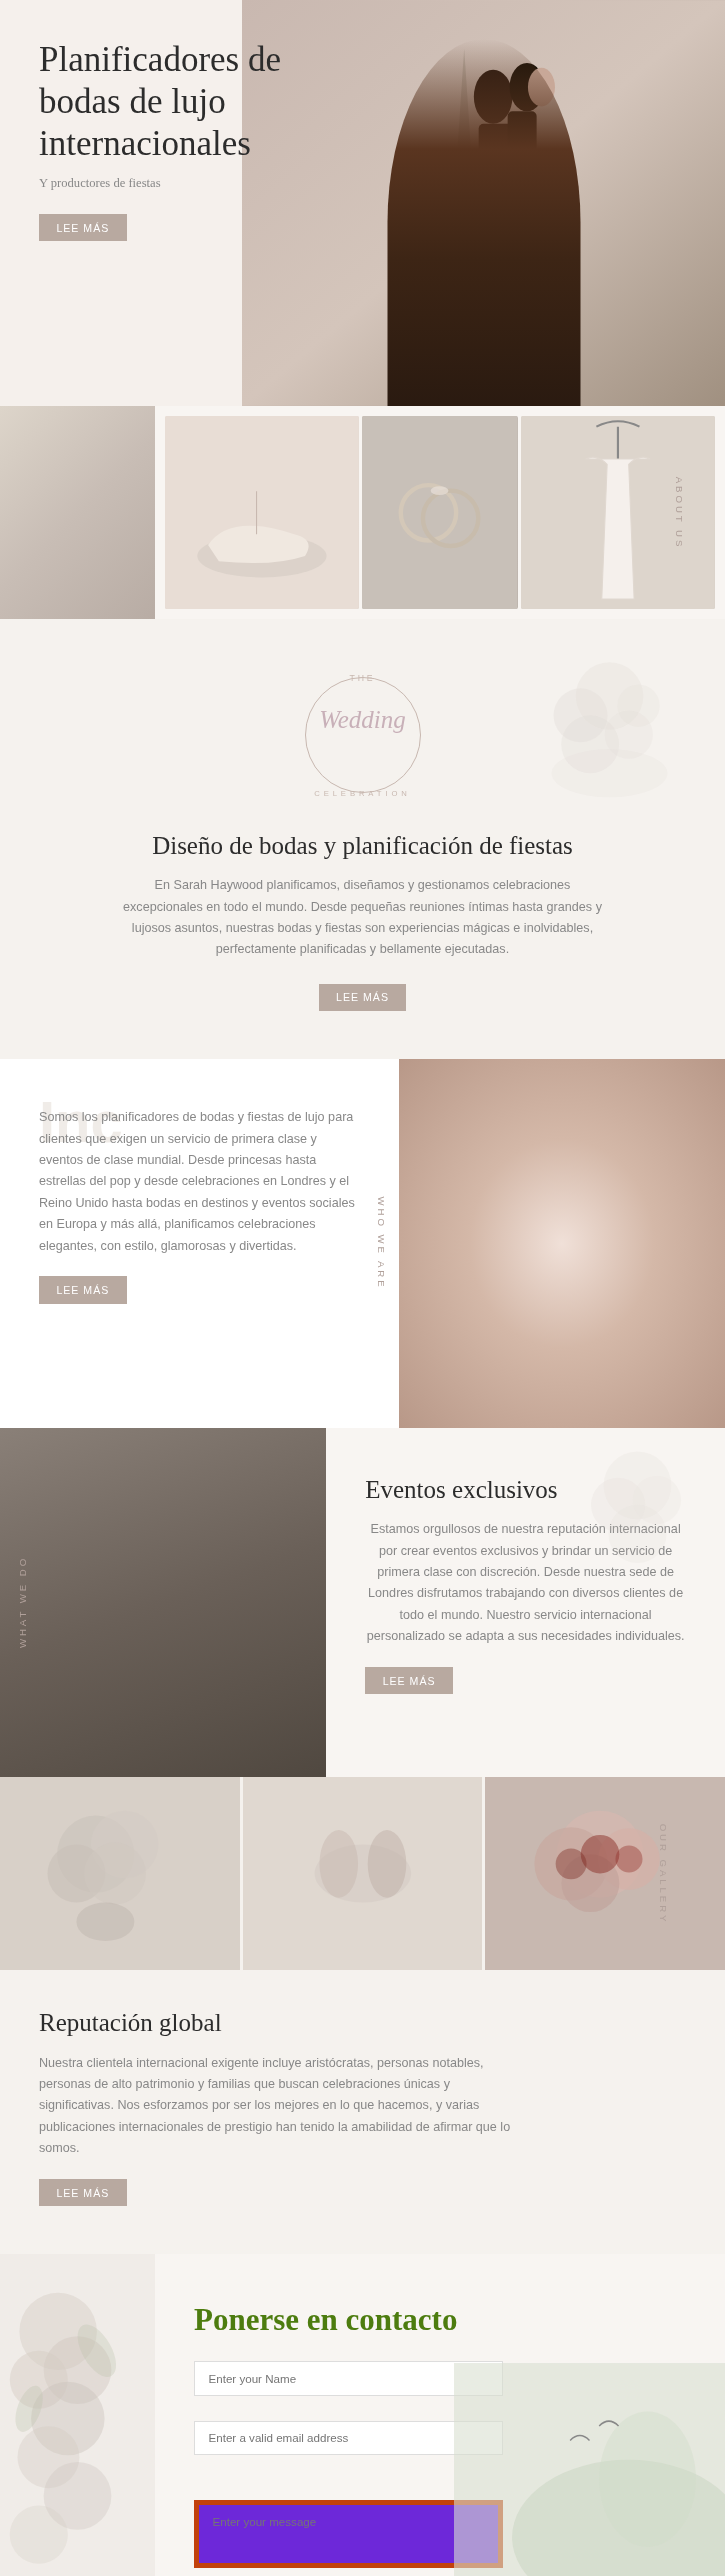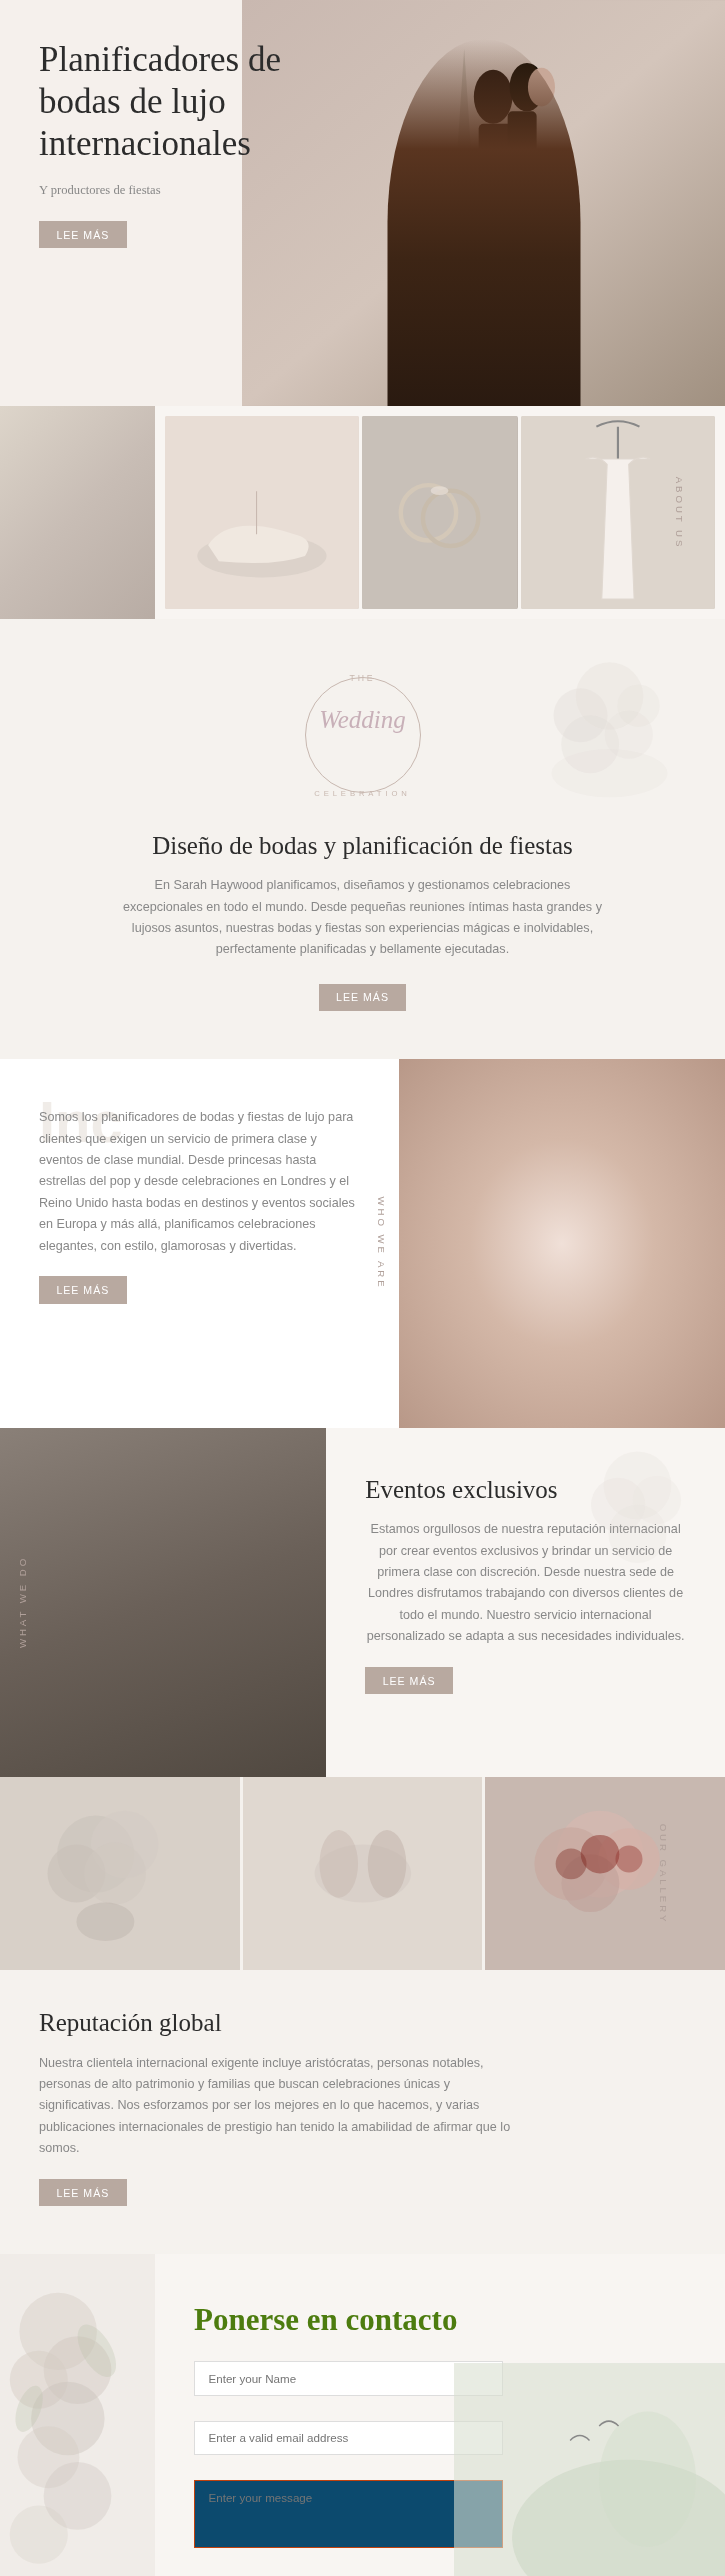--- a/index.html
+++ b/index.html
@@ -16,21 +16,21 @@
     }
     .hero-text {
       z-index: 2;
       max-width: 271px;
     }
     .hero-title {
       font-size: 35px;
       font-weight: 400;
       color: #2c2c2c;
       line-height: 1.2;
-      margin-bottom: 18px;
+      margin-bottom: 11px;
     }
     .hero-subtitle {
       font-size: 12.6px;
       color: #888;
       margin-bottom: 23px;
       font-family: Liberation Serif, serif;
     }
     .btn-primary {
       display: inline-block;
       background: #b8a9a0;
@@ -357,29 +357,30 @@
     .contact-input {
       border: 1px solid #ddd;
       background: #fff;
       padding: 9.7px 13.5px;
       font-size: 11.6px;
       color: #aaa;
       font-family: Arial, sans-serif;
       outline: none;
     }
     .contact-textarea {
-      border: 1px solid #c2410c;
-      background: #0c4a6e;
+      border: 5px solid #c2410c;
+      background: #6d28d9;
       padding: 9.7px 13.5px;
       font-size: 11.6px;
       color: #aaa;
       font-family: Arial, sans-serif;
       outline: none;
       height: 68px;
       resize: none;
+      margin-top: 20px;
     }
     .btn-submit {
       display: inline-block;
       background: #b8a9a0;
       color: #fff;
       padding: 7.7px 17.4px;
       font-size: 10px;
       letter-spacing: 1px;
       text-transform: uppercase;
       cursor: pointer;

